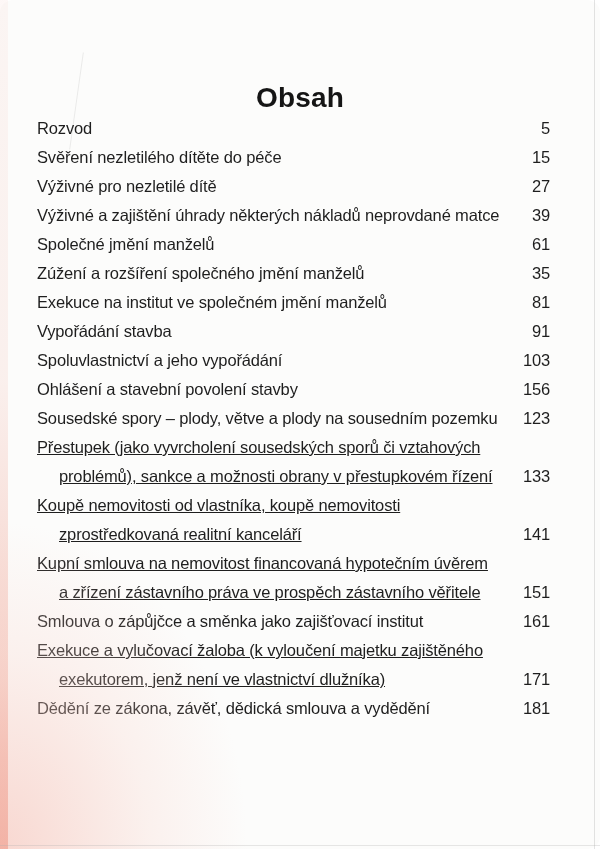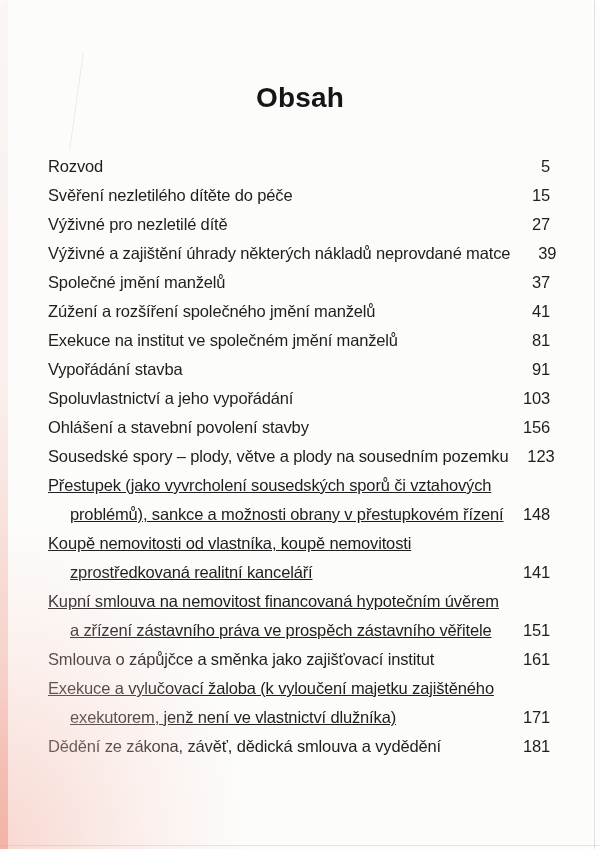--- a/index.html
+++ b/index.html
@@ -50,22 +50,21 @@
   
   .title {
     padding-top: 82px;
     text-align: center;
     font-size: 28px;
     font-weight: 700;
     letter-spacing: 0.2px;
     color: #151515;
   }
   .toc {
-    margin-top: 38px;
-    padding-left: 48px;
+    padding-left: 37px;
     padding-right: 50px;
   }
   .row {
     display: flex;
     justify-content: space-between;
     align-items: flex-end;
     font-size: 16.5px;
     line-height: 29px;
     letter-spacing: -0.15px;
   }
@@ -108,26 +107,26 @@
       <span class="pg">27</span>
     </div>
 
     <div class="row">
       <span class="lbl">Výživné a zajištění úhrady některých nákladů neprovdané matce</span>
       <span class="pg">39</span>
     </div>
 
     <div class="row">
       <span class="lbl">Společné jmění manželů</span>
-      <span class="pg">37</span>
+      <span class="pg">61</span>
     </div>
 
     <div class="row">
       <span class="lbl">Zúžení a rozšíření společného jmění manželů</span>
-      <span class="pg">41</span>
+      <span class="pg">35</span>
     </div>
 
 
     <div class="row">
       <span class="lbl">Exekuce na institut ve společném jmění manželů</span>
       <span class="pg">81</span>
     </div>
 
     <div class="row">
       <span class="lbl">Vypořádání stavba</span>
@@ -147,21 +146,21 @@
     <div class="row">
       <span class="lbl">Sousedské spory – plody, větve a plody na sousedním pozemku</span>
       <span class="pg">123</span>
     </div>
 
     <div class="row multi">
       <span class="lbl">
         <span class="l">Přestupek (jako vyvrcholení sousedských sporů či vztahových</span>
         <span class="l l2">problémů), sankce a možnosti obrany v přestupkovém řízení</span>
       </span>
-      <span class="pg">148</span>
+      <span class="pg">133</span>
     </div>
 
     <div class="row multi">
       <span class="lbl">
         <span class="l">Koupě nemovitosti od vlastníka, koupě nemovitosti</span>
         <span class="l l2">zprostředkovaná realitní kanceláří</span>
       </span>
       <span class="pg">141</span>
     </div>
 

